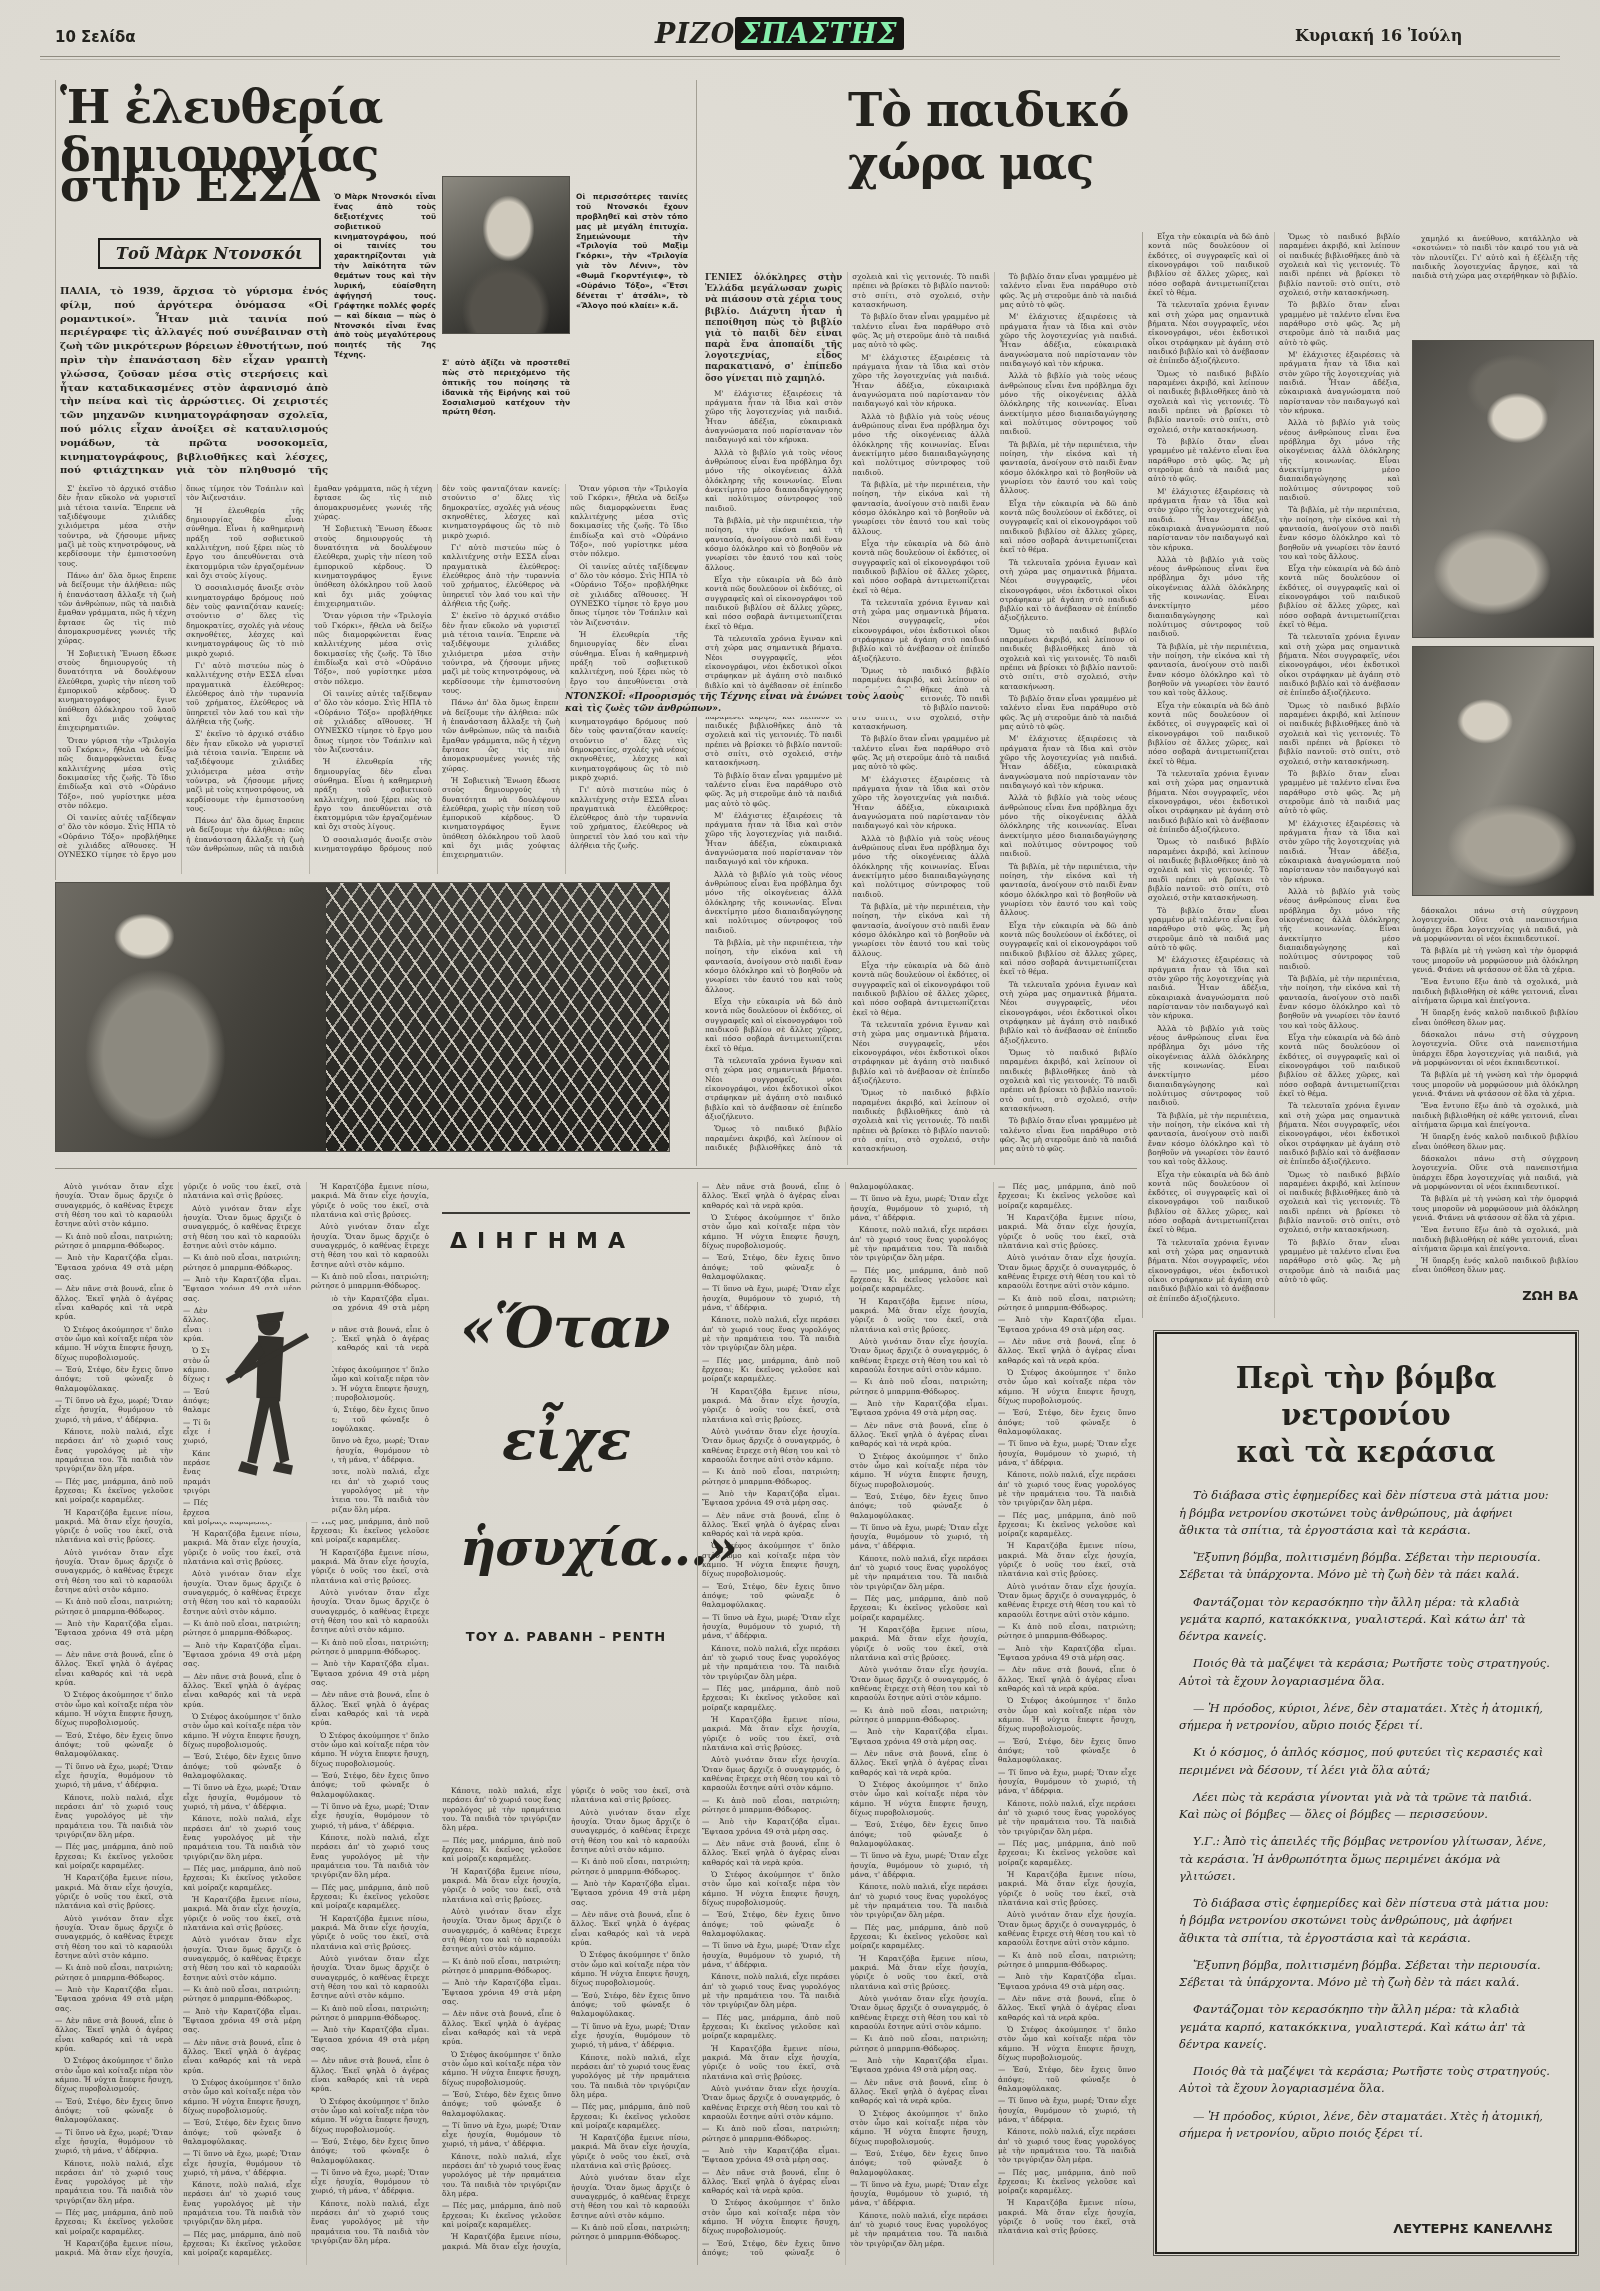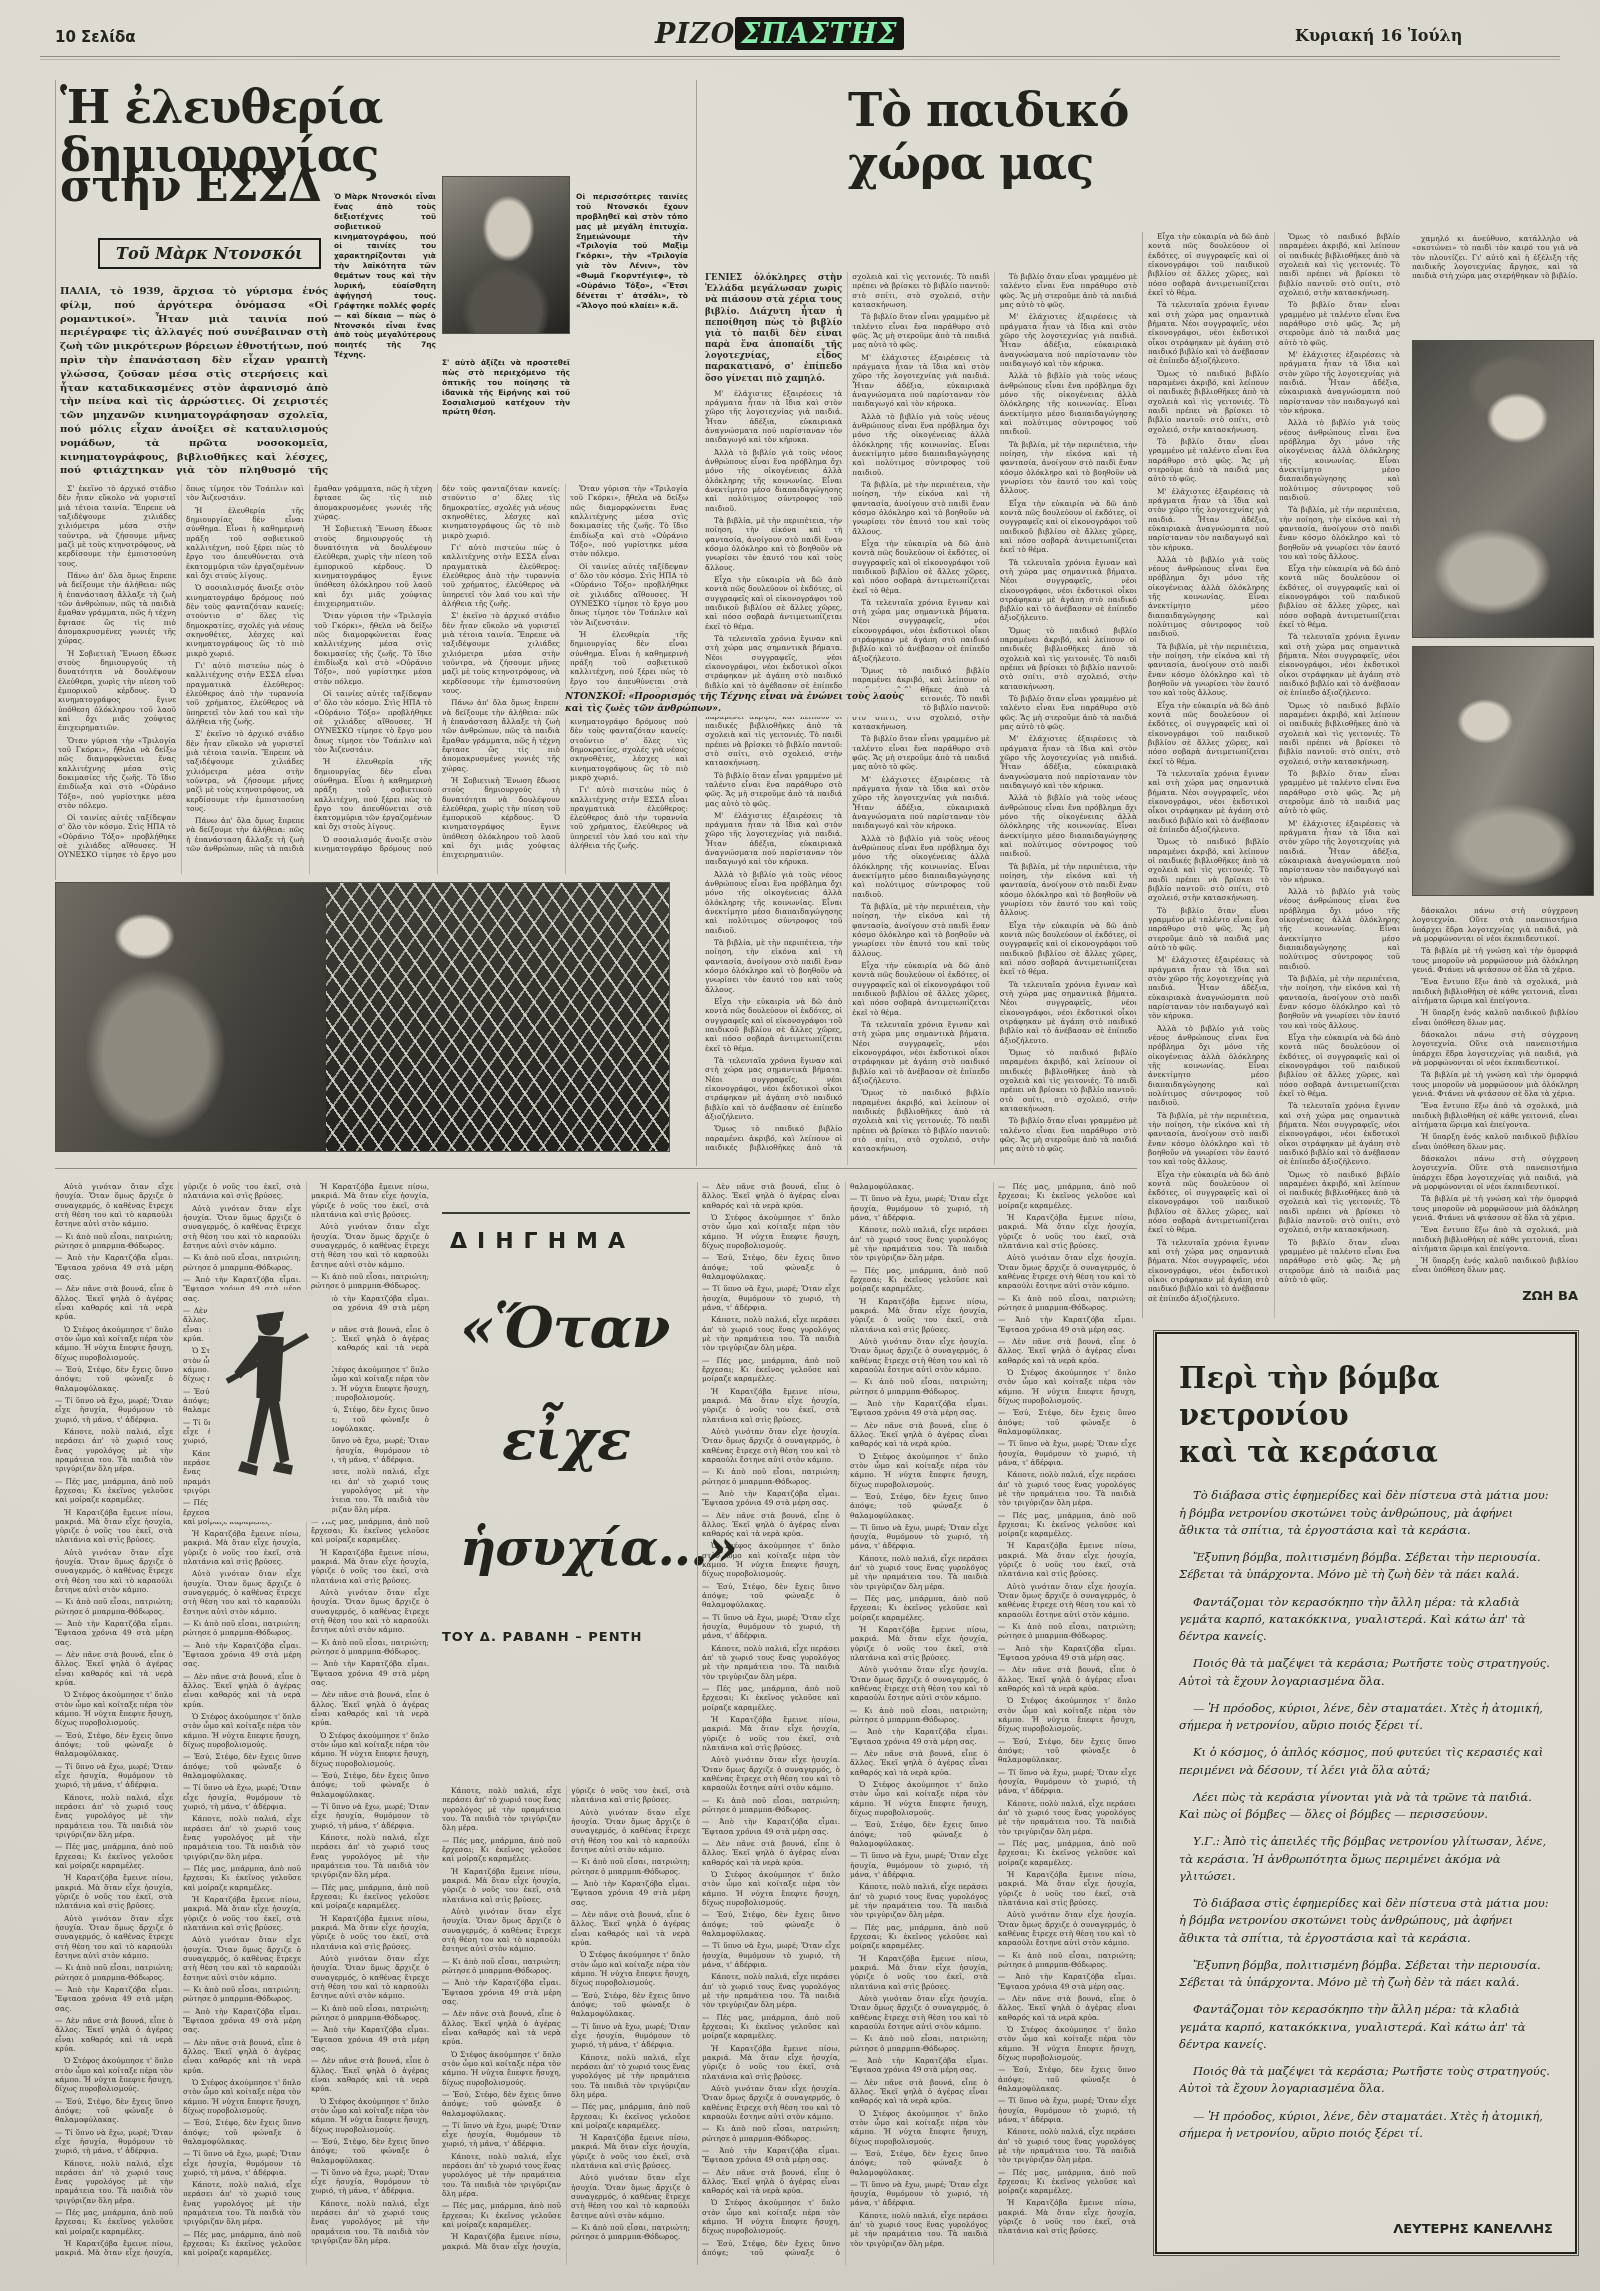--- a/index.html
+++ b/index.html
@@ -61,27 +61,27 @@
      linear-gradient(120deg,#6f6c64 0%,#45433d 60%,#2e2d28 100%);}
   .widephoto .wright{position:absolute;right:0;top:0;width:56%;height:100%;
      background:
      repeating-linear-gradient(55deg, rgba(223,218,207,.85) 0 2px, rgba(0,0,0,0) 2px 15px),
      repeating-linear-gradient(-55deg, rgba(223,218,207,.65) 0 2px, rgba(0,0,0,0) 2px 15px),
      linear-gradient(#403f3a,#23221e);}
 
   
   .story-label{font:700 22px "DejaVu Sans",sans-serif;letter-spacing:10px;}
   .story-title{font:700 italic 56px/1 "DejaVu Serif",serif;letter-spacing:-1px;}
-  .story-byline{font:700 13px "DejaVu Sans",sans-serif;letter-spacing:1px;text-align:left;}
+  .story-byline{font:700 13px "DejaVu Sans",sans-serif;letter-spacing:1px;text-align:center;}
   .illus{background:#d8d5cd;z-index:3;display:flex;align-items:center;justify-content:center;}
 
   
   .satire-box{border:2px solid #23221d;box-shadow:0 0 0 1px #dcd8d0,0 0 0 2px #55534c;
               box-sizing:border-box;padding:20px 22px;background:#dedbd3;}
-  .satire-title{font:700 29px/1.28 "DejaVu Serif",serif;text-align:left;}
+  .satire-title{font:700 29px/1.28 "DejaVu Serif",serif;text-align:center;}
   .verse{overflow:hidden;margin-top:16px;}
   .verse p{font:italic 11.5px/1.5 "DejaVu Serif",serif;margin:0 0 10px 0;text-indent:14px;}
   .signature{font:700 13px "DejaVu Sans",sans-serif;text-align:right;}
 </style>
 </head>
 <body>
 
 <div id="page">
 
   <div class="abs page-label" style="left:55px;top:28px;">10 Σελίδα</div>

